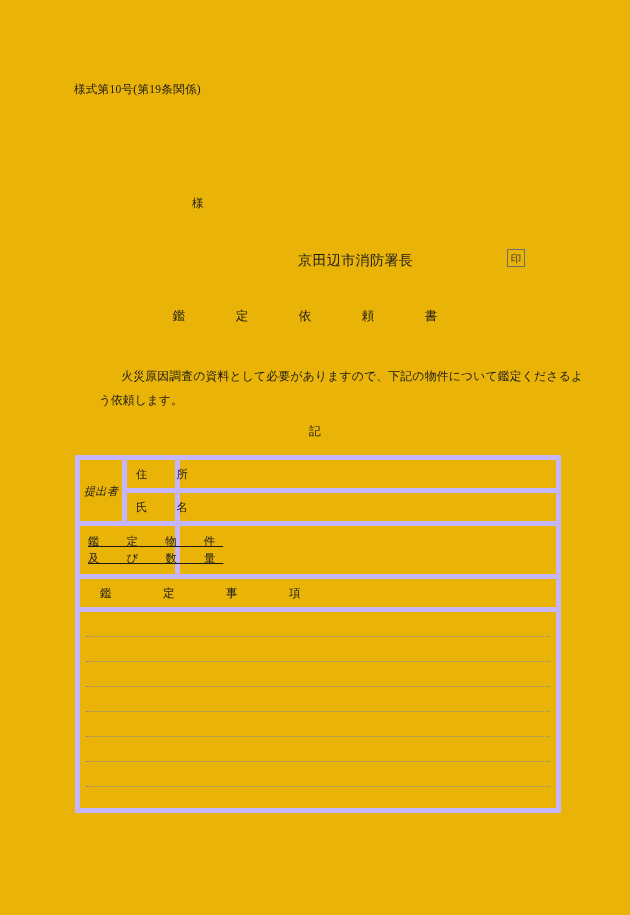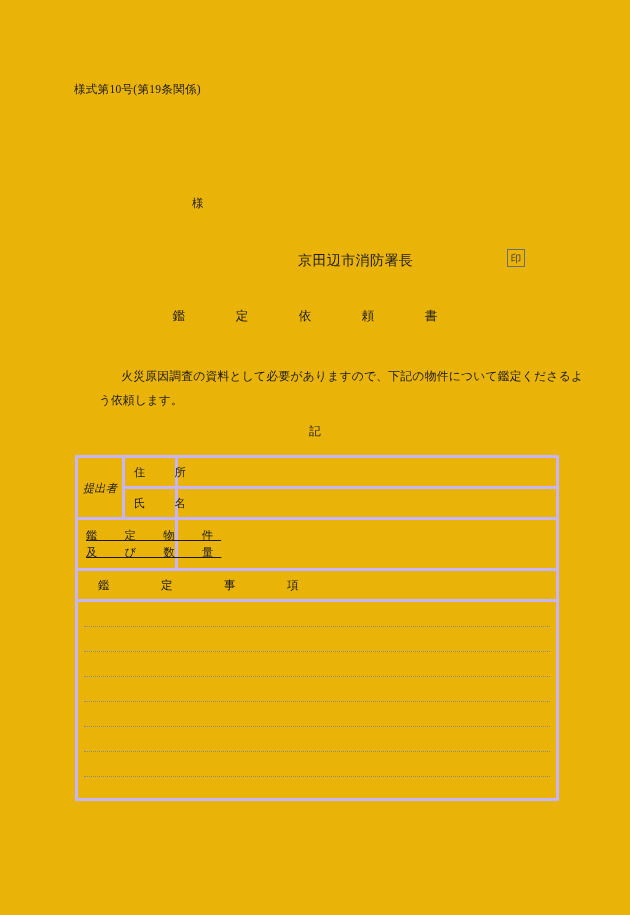--- a/index.html
+++ b/index.html
@@ -131,21 +131,21 @@
   
   .form-table {
     position: absolute;
     left: 75px;
     top: 455px;
     width: 481px;
     border-collapse: collapse;
     table-layout: fixed;
   }
   .form-table td {
-    border: 3px solid #c4b5fd;
+    border: 5px solid #c4b5fd;
     padding: 0;
     font-size: 11.3px;
     vertical-align: middle;
     background: transparent;
   }
   .col-a { width: 47px; }
   .col-b { width: 53px; }
   .col-c { width: 381px; }
 
   .lbl {

